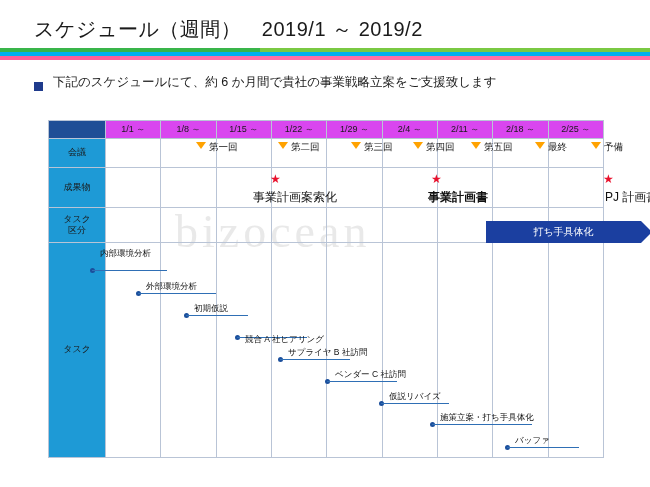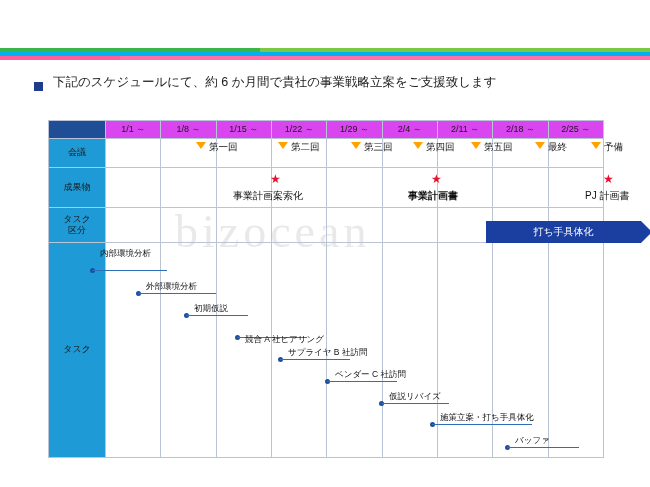--- a/index.html
+++ b/index.html
@@ -138,23 +138,24 @@
     font-size: 9.5px;
     color: #111;
     white-space: nowrap;
   }
   .star {
     color: #e8112d;
     font-size: 12px;
     line-height: 1;
   }
   .deliv-label {
-    font-size: 10px;
+    font-size: 12px;
     color: #111;
     white-space: nowrap;
+    margin-left: 20px;
   }
 
   .arrow {
     position: absolute;
     height: 22px;
     background: #1b3fa0;
     display: flex;
     align-items: center;
     justify-content: center;
   }
@@ -200,20 +201,21 @@
 
 <div class="slide">
 
   <div class="accent-bar accent-green"></div>
   <div class="accent-bar accent-cyan"></div>
   <div class="accent-bar accent-pink"></div>
   <div class="accent-left-green"></div>
   <div class="accent-left-cyan"></div>
   <div class="accent-left-pink"></div>
 
+  <div class="title">スケジュール（週間）　2019/1 ～ 2019/2</div>
 
   <div class="bullet-row">
     <div class="bullet-mark"></div>
     <div class="bullet-text">下記のスケジュールにて、約 6 か月間で貴社の事業戦略立案をご支援致します</div>
   </div>
 
   <div class="watermark">bizocean</div>
 
   <div class="chart">
     <table class="grid">

